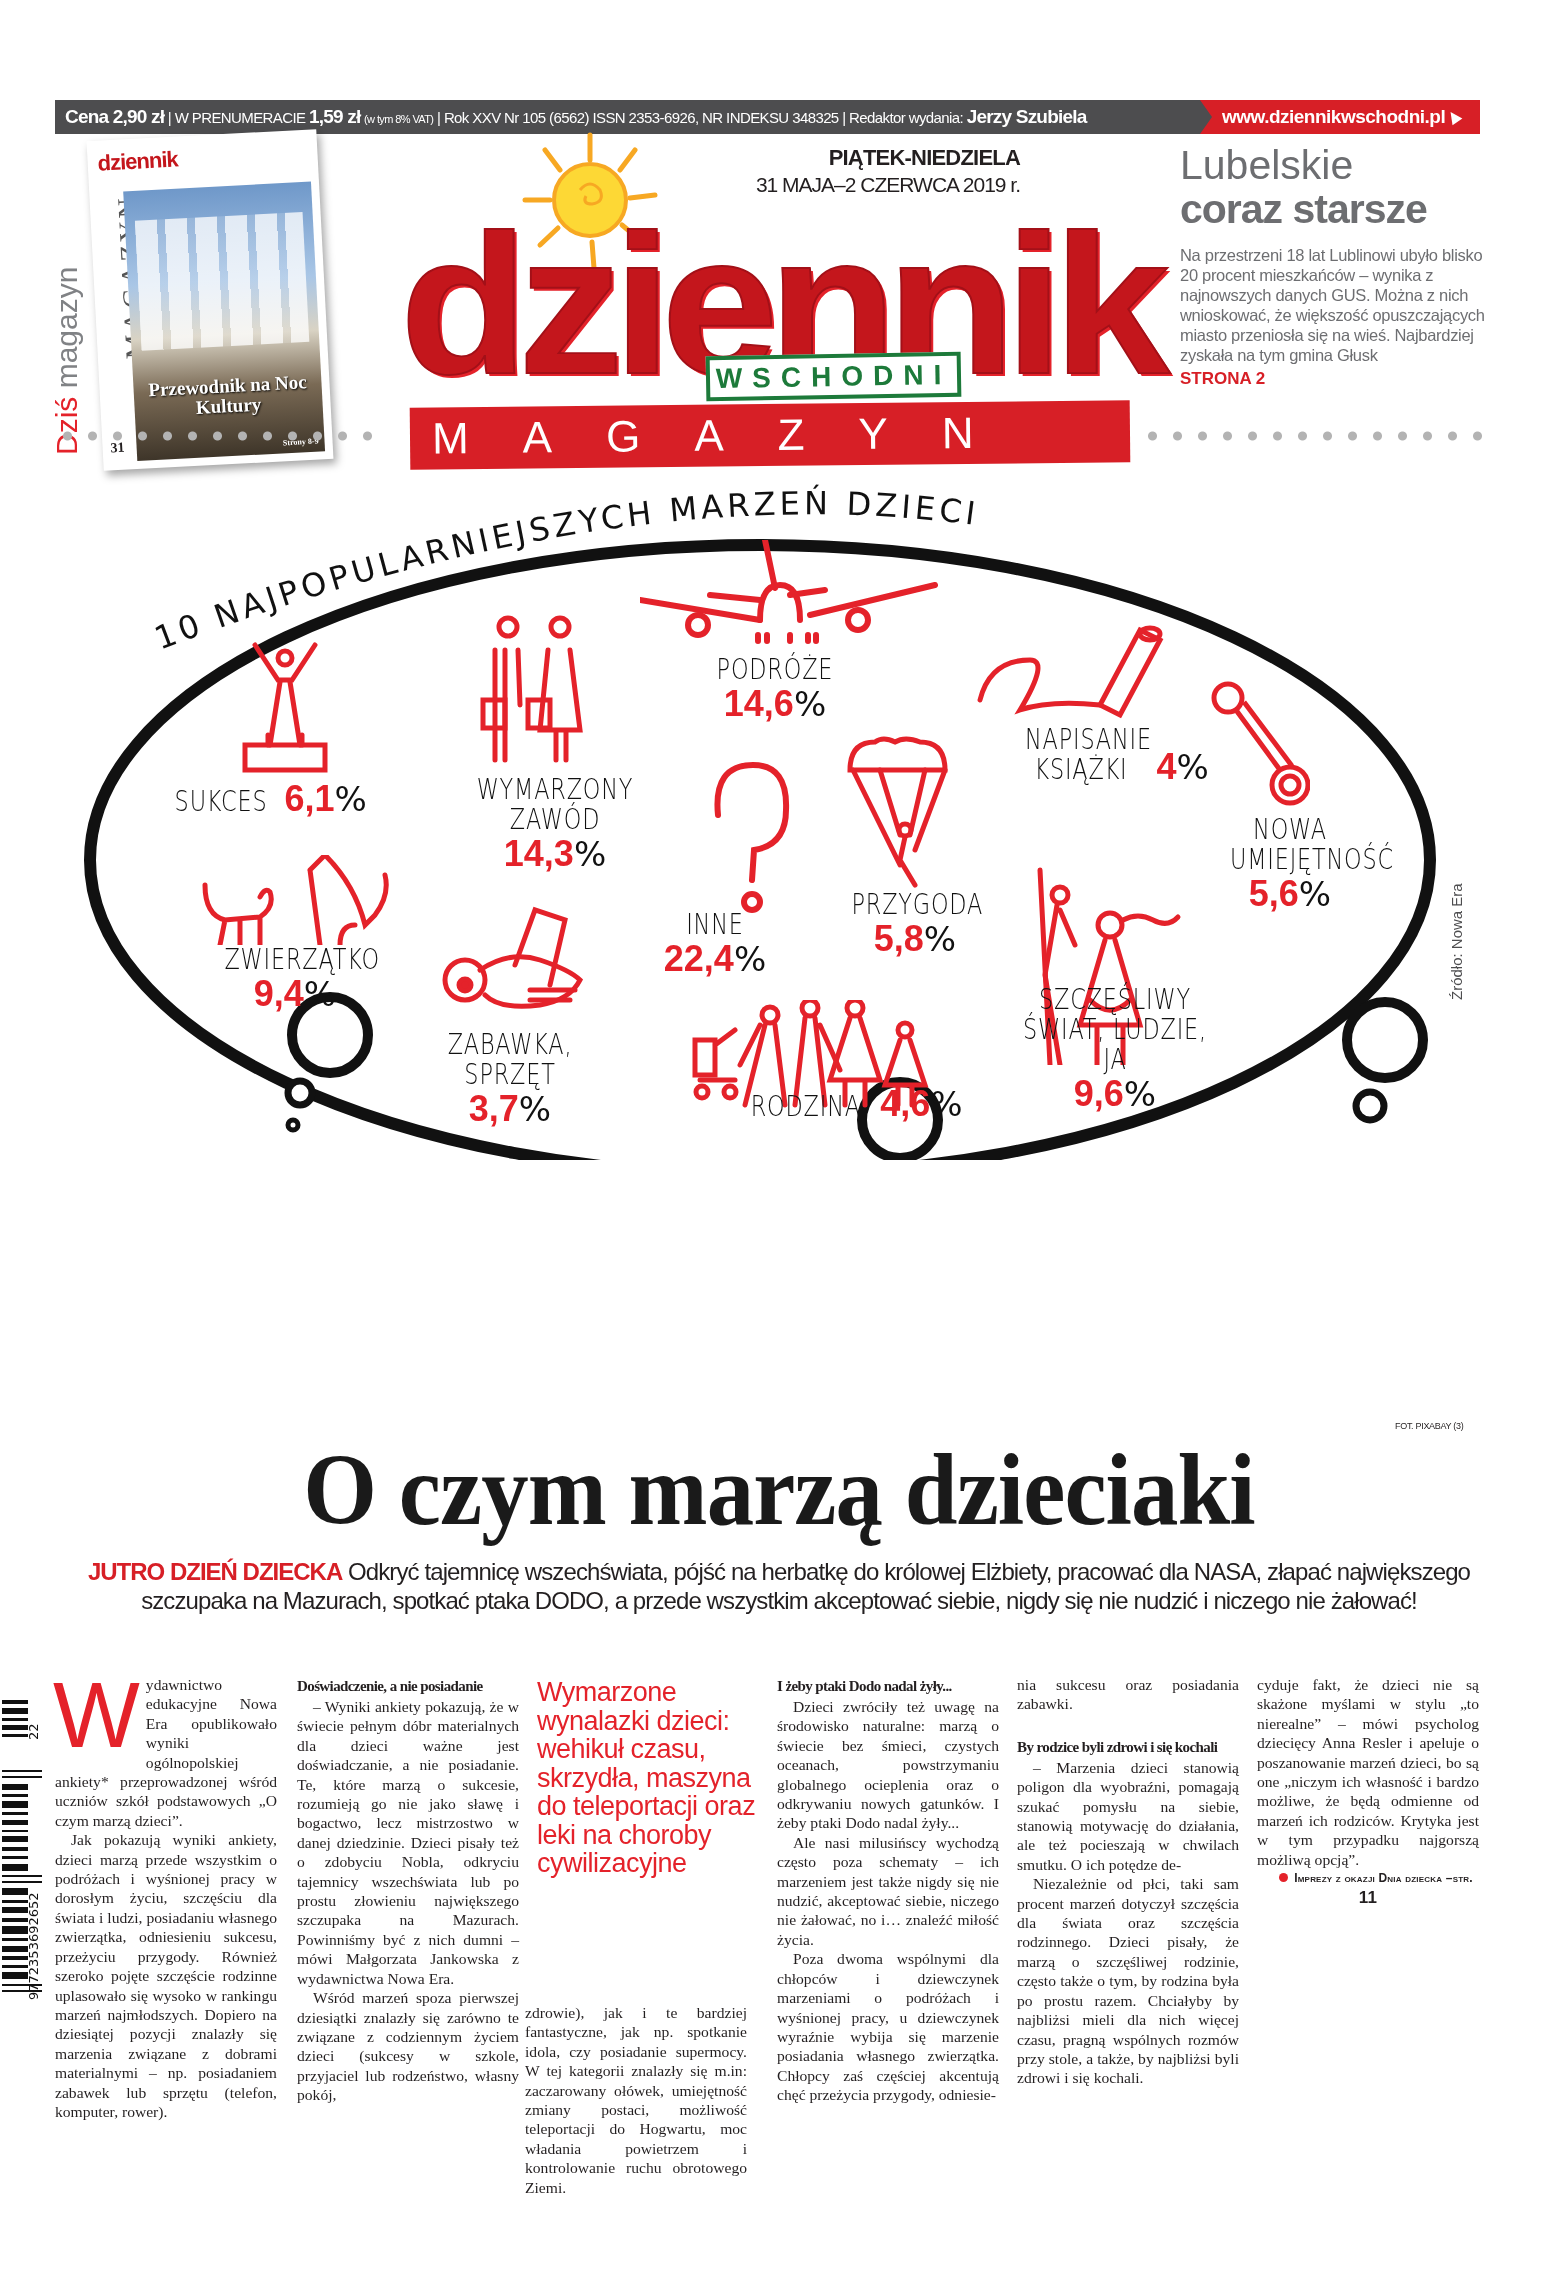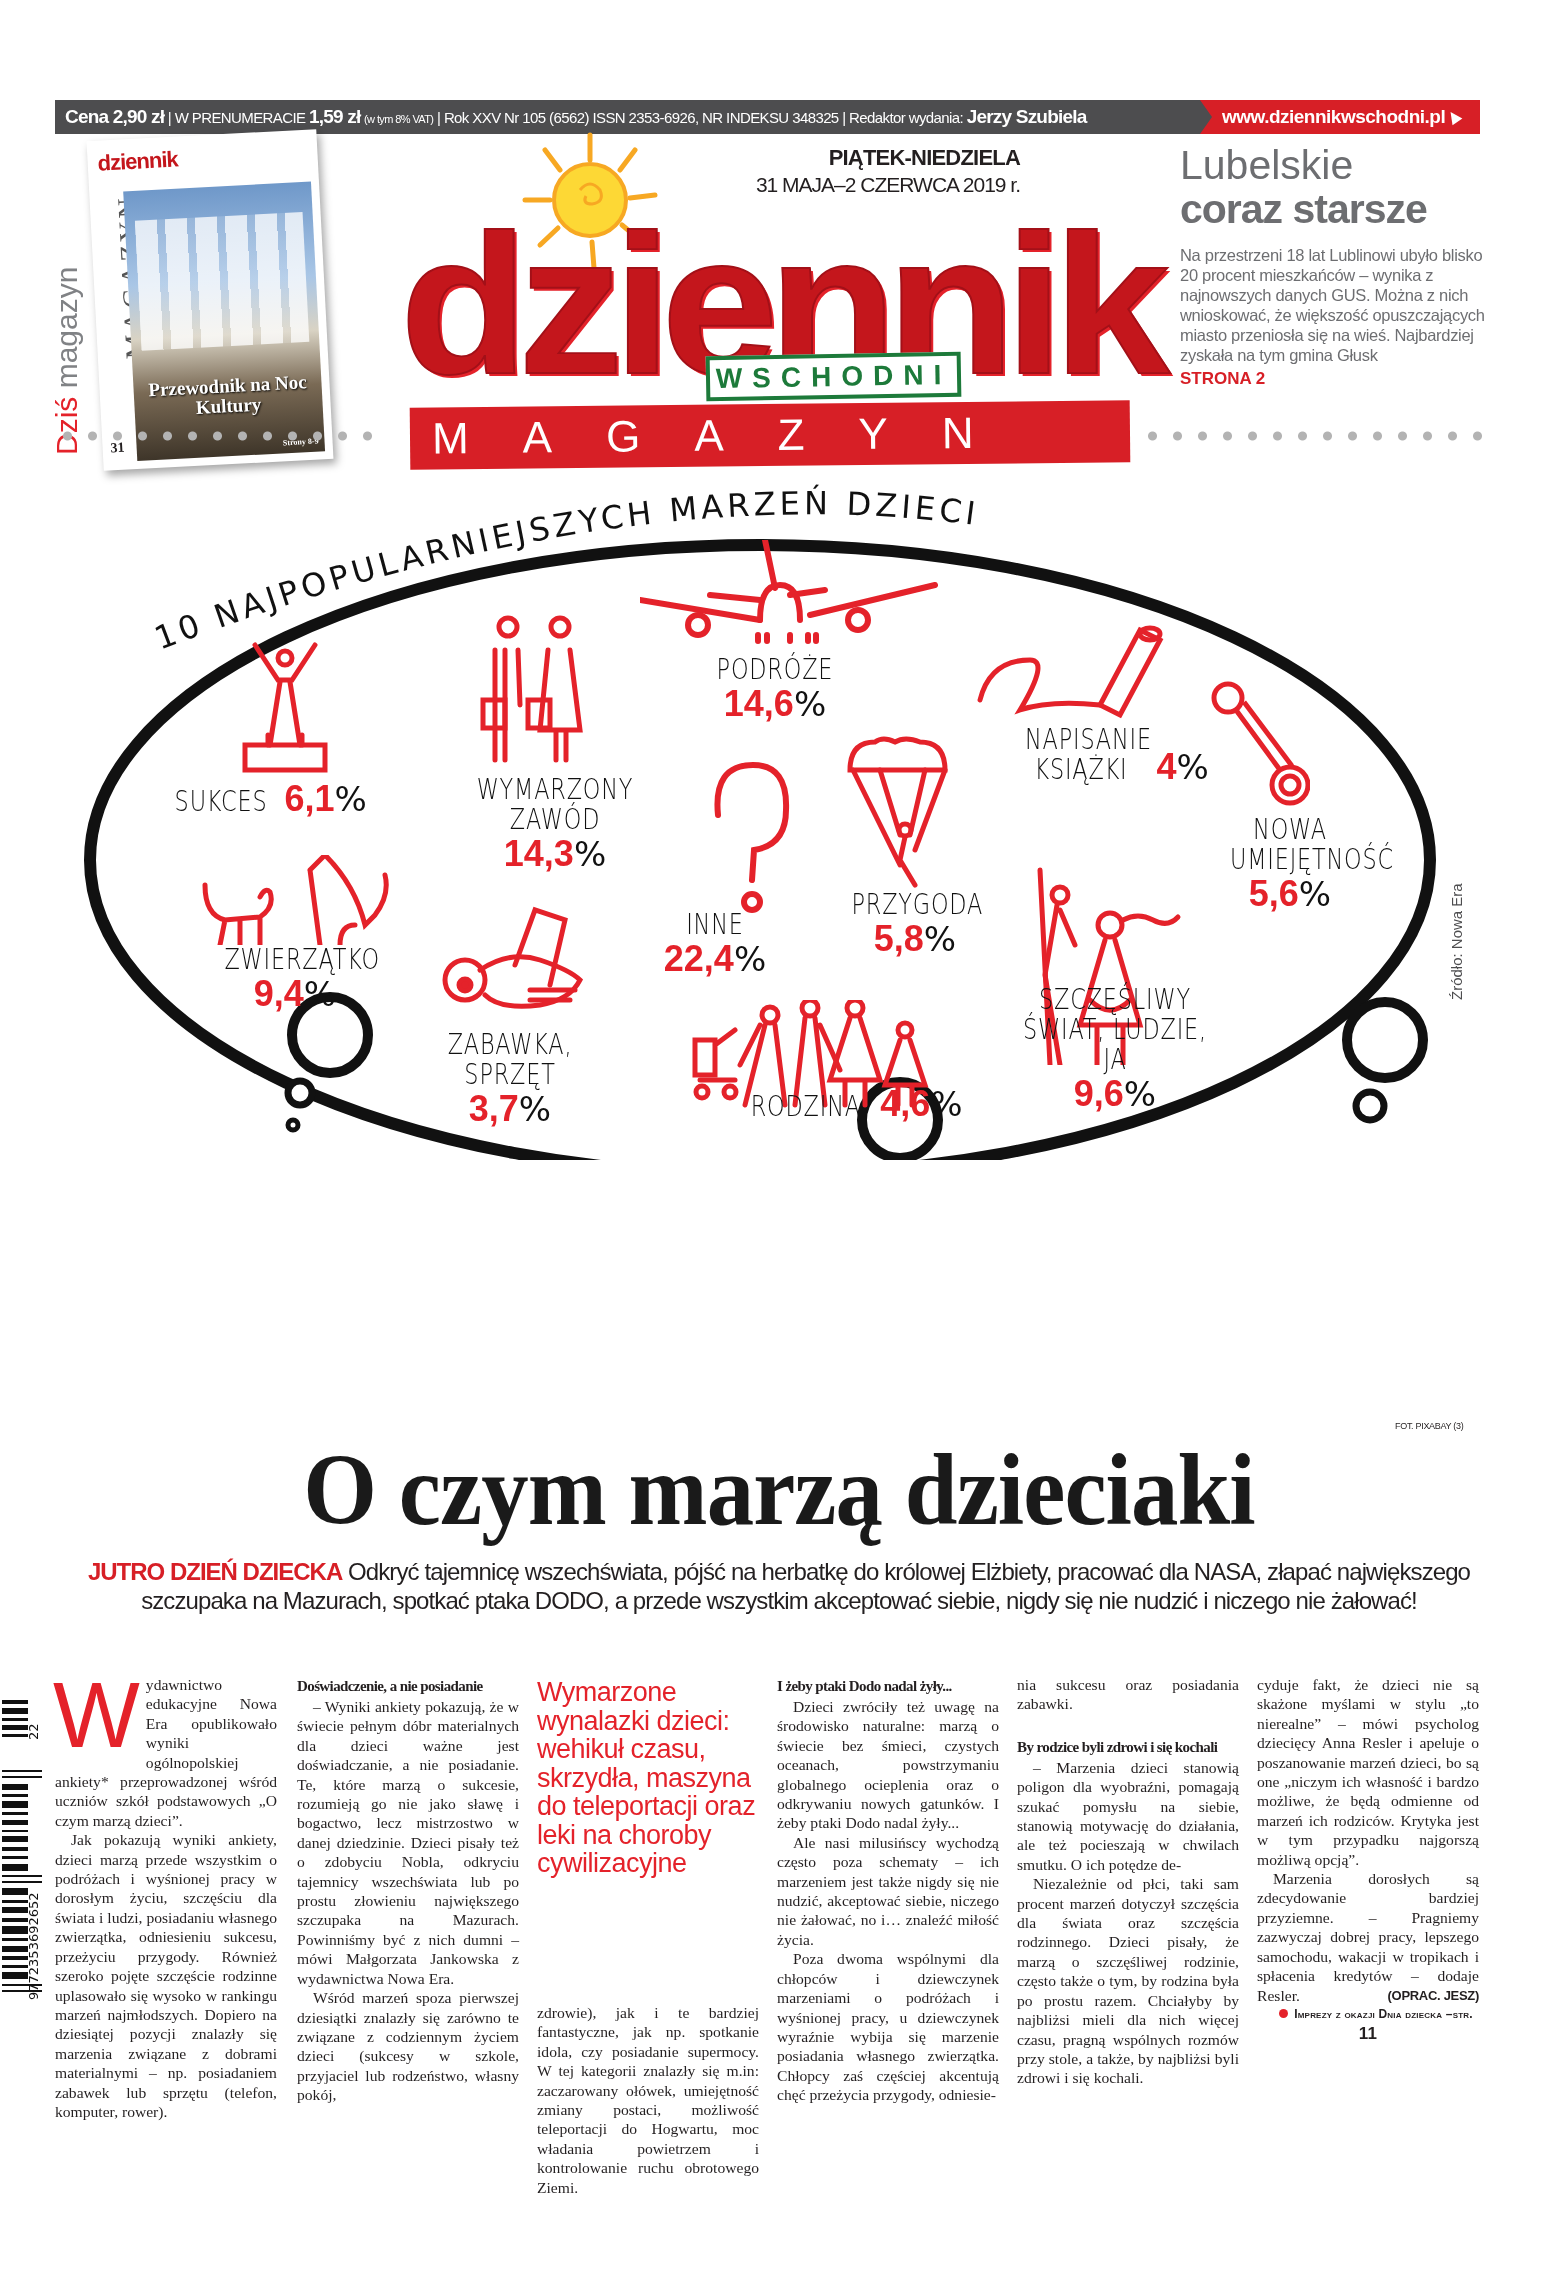--- a/index.html
+++ b/index.html
@@ -81,21 +81,21 @@
   
   .barcode { position: absolute; left: 2px; top: 1700px; width: 40px; height: 460px; }
 
   
   .col { position: absolute; top: 1675px; width: 222px; font-family: "Liberation Serif", serif; font-size: 15.6px; line-height: 19.4px; text-align: justify; color: #231f20; hyphens: auto; }
   .col p { text-indent: 16px; }
   .col p.noi { text-indent: 0; }
   .col h4 { font-family: "Liberation Serif", serif; font-size: 15px; line-height: 18px; font-weight: bold; letter-spacing: -0.6px; text-align: left; margin: 2px 0 2px; }
   .c1 { left: 55px; }
   .c2 { left: 297px; }
-  .c3 { left: 537px; }
+  .c3 { left: 525px; }
   .c4 { left: 777px; }
   .c5 { left: 1017px; }
   .c6 { left: 1257px; }
   .dropcap { float: left; font-family: "Liberation Sans", sans-serif; font-size: 92px; line-height: 76px; color: #e4222a; font-weight: 300; margin: 2px 6px 0 -2px; }
   .quote { position: absolute; left: 537px; top: 1678px; width: 225px; font-family: "Liberation Sans", sans-serif; font-size: 27px; line-height: 28.5px; color: #e4222a; font-weight: 300; letter-spacing: -0.5px; }
   .quote .qm { position: absolute; left: 0; top: -6px; font-family: "Liberation Serif", serif; font-size: 150px; line-height: 120px; color: #cfd0d2; font-weight: bold; z-index: -1; }
   .col .byl { font-family: "Liberation Sans", sans-serif; font-weight: bold; font-size: 13px; float: right; letter-spacing: -0.3px; }
   .col .foot { font-style: italic; }
   .col .ref { font-family: Liberation Sans, sans-serif; font-weight: bold; font-size: 12px; text-indent: 16px; letter-spacing: 0.2px; font-variant: small-caps; text-align: center; }
   .col .ref .dot { display: inline-block; width: 9px; height: 9px; border-radius: 50%; background: #e4222a; margin-right: 6px; }
@@ -420,18 +420,17 @@
 
 <div class="col c5">
   <p class="noi">nia sukcesu oraz posiadania zabawki.</p>
   <h4 style="margin-top:24px;">By rodzice byli zdrowi i się kochali</h4>
   <p>– Marzenia dzieci stanowią poligon dla wyobraźni, pomagają szukać pomysłu na siebie, stanowią motywację do działania, ale też pocieszają w chwilach smutku. O ich potędze de-</p>
   <p>Niezależnie od płci, taki sam procent marzeń dotyczył szczęścia dla świata oraz szczęścia rodzinnego. Dzieci pisały, że marzą o szczęśliwej rodzinie, często także o tym, by rodzina była po prostu razem. Chciałyby by najbliżsi mieli dla nich więcej czasu, pragną wspólnych rozmów przy stole, a także, by najbliżsi byli zdrowi i się kochali.</p>
 </div>
 
 <div class="col c6">
   <p class="noi">cyduje fakt, że dzieci nie są skażone myślami w stylu „to nierealne” – mówi psycholog dziecięcy Anna Resler i apeluje o poszanowanie marzeń dzieci, bo są one „niczym ich własność i bardzo możliwe, że będą odmienne od marzeń ich rodziców. Krytyka jest w tym przypadku najgorszą możliwą opcją”.</p>
-  <p><span>Marzenia dorosłych są zdecydowanie bardziej przyziemne. – Pragniemy zazwyczaj dobrej pracy, lepszego samochodu, wakacji w tropikach i spłacenia kredytów – dodaje Resler.</span> <span class="byl">(OPRAC. JESZ)</span></p>
   <p class="ref">
     <span class="dot"></span><span>Imprezy z okazji Dnia dziecka</span>
     <span>–str.</span> <span class="big">11</span>
   </p>
 </div>
 
 </body></html>

